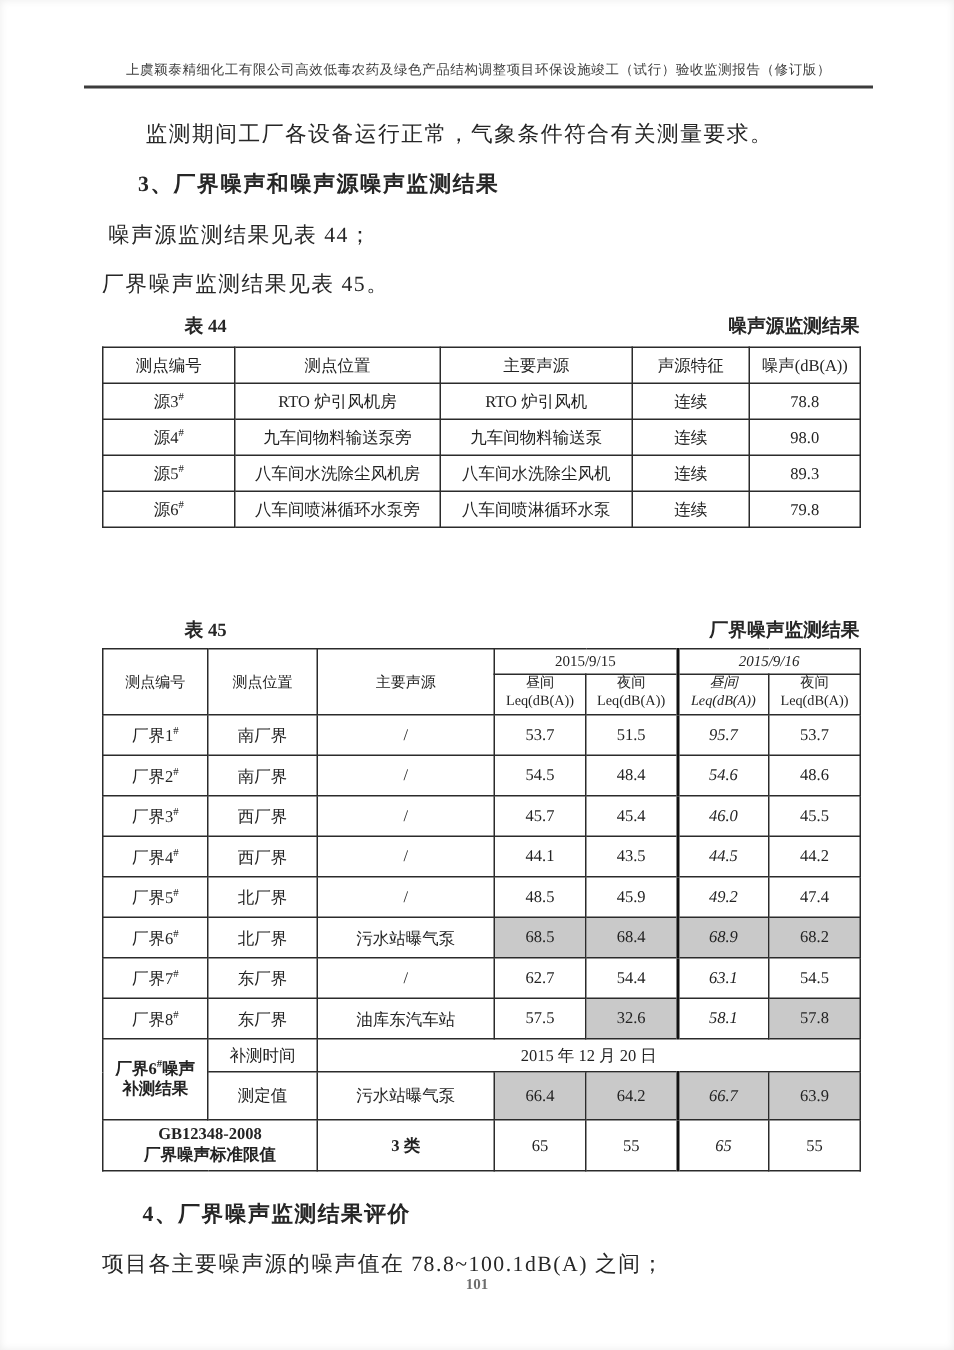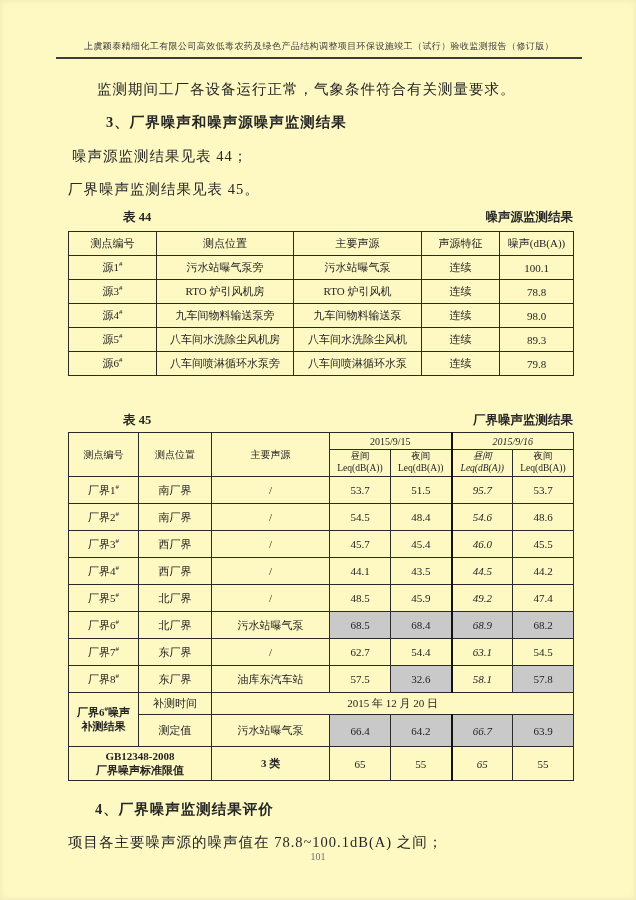--- a/index.html
+++ b/index.html
@@ -4,37 +4,37 @@
 <style>
   html,body{margin:0;padding:0;}
   body{
     width:636px;height:900px;
     background:#e9e9e7;
     font-family:"Liberation Serif","DejaVu Serif",serif;
     color:#222;
   }
   .page{
     position:relative;width:636px;height:900px;
-    background:#fef9c3;overflow:hidden;
+    background:#ffffff;overflow:hidden;
     box-shadow:inset 0 0 6px rgba(0,0,0,.08);
   }
   
   .page-header{
     position:absolute;top:40px;left:56px;right:54px;
     text-align:center;font-size:9px;color:#3d3d3d;
     letter-spacing:.4px;padding-bottom:4px;
     border-bottom:2px solid #3c3c3c;
     white-space:nowrap;overflow:hidden;
   }
   
   .para{position:absolute;left:68px;right:58px;margin:0;font-size:14.5px;color:#262626;letter-spacing:1px;}
   .indent{text-indent:2em;}
   .bold{font-weight:bold;}
   .p1{top:80px;}
-  .h3{top:113px;left:106px;}
+  .h3{top:113px;left:92px;}
   .p2{top:147px;left:72px;}
   .p3{top:180px;}
   .h4{top:800px;left:95px;}
   .p5{top:833px;}
   
   .caption{position:absolute;left:68px;width:505px;text-align:right;font-size:12.5px;font-weight:bold;color:#262626;}
   .cap44{top:209px;}
   .cap45{top:412px;}
   .cap-no{position:absolute;left:55px;top:0;font-weight:bold;}
   
@@ -57,21 +57,21 @@
   .t45 thead tr.hr2{height:27px;font-size:9.5px;line-height:1.2;}
   .t45 tbody tr{height:27px;}
   .t45 tr.time-row{height:22px;}
   .t45 tr.value-row{height:32px;}
   .t45 tr.limit-row{height:34px;}
   .t45 .sep{border-left:2.5px solid #111;font-style:italic;}
   td.gray{background:#c9c9c9;margin-left:38px;}
   .two-line{line-height:1.25;}
   sup{font-size:.65em;}
   
-  .page-number{position:absolute;top:851px;left:0;width:100%;text-align:center;font-size:10px;color:#6d6d6d;}
+  .page-number{position:absolute;top:851px;left:0;width:100%;text-align:center;font-size:10px;color:#6d6d6d;font-weight:bold;}
   .footer-org{position:absolute;top:905px;right:36px;font-size:12.5px;color:#8a8a8a;font-weight:bold;letter-spacing:1px;}
 </style>
 </head>
 <body>
 
 <div class="page">
 
   <div class="page-header">
     <span>上虞颖泰精细化工有限公司高效低毒农药及绿色产品结构调整项目环保设施竣工（试行）验收监测报告（修订版）</span>
   </div>
@@ -97,27 +97,20 @@
     <thead>
       <tr>
         <th>测点编号</th>
         <th>测点位置</th>
         <th>主要声源</th>
         <th>声源特征</th>
         <th>噪声(dB(A))</th>
       </tr>
     </thead>
     <tbody id="t44-body">
-        <tr>
-          <td>源1<sup>#</sup></td>
-          <td>污水站曝气泵旁</td>
-          <td>污水站曝气泵</td>
-          <td>连续</td>
-          <td>100.1</td>
-        </tr>
         <tr>
           <td>源3<sup>#</sup></td>
           <td>RTO 炉引风机房</td>
           <td>RTO 炉引风机</td>
           <td>连续</td>
           <td>78.8</td>
         </tr>
         <tr>
           <td>源4<sup>#</sup></td>
           <td>九车间物料输送泵旁</td>

